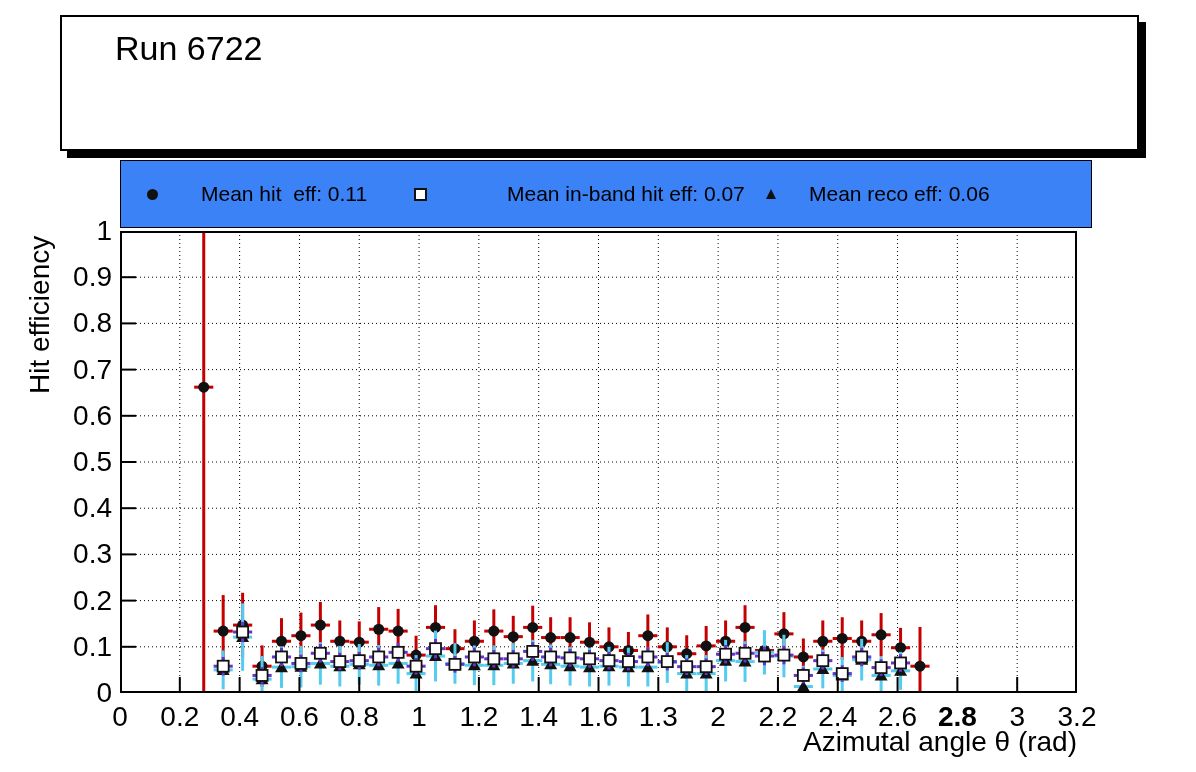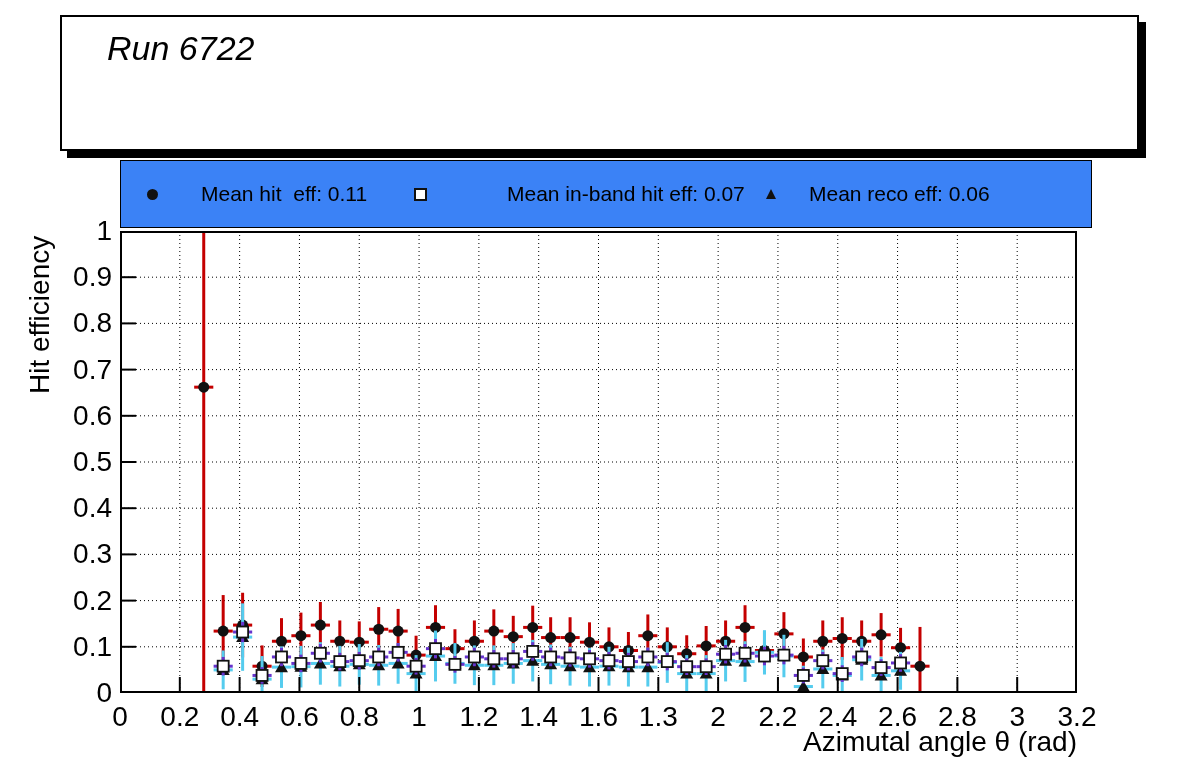--- a/index.html
+++ b/index.html
@@ -1,21 +1,21 @@
 <!DOCTYPE html>
 <html><head>
 <meta charset="utf-8">
 <style>
   html,body{margin:0;padding:0;background:#fff;}
   body{width:1196px;height:772px;position:relative;font-family:"Liberation Sans","DejaVu Sans",sans-serif;color:#000;overflow:hidden;}
   .abs{position:absolute;}
   
   .titlebox{left:60px;top:15px;width:1075px;height:132px;border:2px solid #000;background:#fff;box-shadow:7px 7px 0 #000;}
   .titleline{position:absolute;font-size:34px;white-space:pre;}
-  .t-run{left:45px;top:12px;font-style:italic;}
+  .t-run{left:53px;top:12px;}
   .t-sl{left:328px;top:12px;}
   .t-hv{left:53px;top:77px;}
   
   .legendbox{left:120px;top:160px;width:970px;height:66px;border:1px solid #000;background:#3b82f6;}
   .legend-entry{position:absolute;top:0;height:66px;display:flex;align-items:center;}
   .legend-label{font-size:21px;white-space:pre;}
   .m-circle{width:11px;height:11px;background:#111;border-radius:50%;}
   .m-square{width:9px;height:9px;background:#fff;border:2px solid #111;}
   .m-triangle{width:0;height:0;border-left:5.5px solid transparent;border-right:5.5px solid transparent;border-bottom:10px solid #111;}
   
@@ -454,19 +454,19 @@
     <div class="xtick" style="left: 314.25px;">0.8</div>
     <div class="xtick" style="left: 374.062px;">1</div>
     <div class="xtick" style="left: 433.875px;">1.2</div>
     <div class="xtick" style="left: 493.688px;">1.4</div>
     <div class="xtick" style="left: 553.5px;">1.6</div>
     <div class="xtick" style="left: 613.312px;">1.3</div>
     <div class="xtick" style="left: 673.125px;">2</div>
     <div class="xtick" style="left: 732.938px;">2.2</div>
     <div class="xtick" style="left: 792.75px;">2.4</div>
     <div class="xtick" style="left: 852.562px;">2.6</div>
-    <div class="xtick" style="left: 912.375px;">2.8</div>
+    <div class="xtick" style="left: 912.375px; font-weight: bold;">2.8</div>
     <div class="xtick" style="left: 972.188px;">3</div>
     <div class="xtick" style="left: 1032px;">3.2</div>
   </div>
 
 <div class="abs ytitle">Hit efficiency</div>
 <div class="abs xtitle">Azimutal angle θ (rad)</div>
 
 </body></html>

